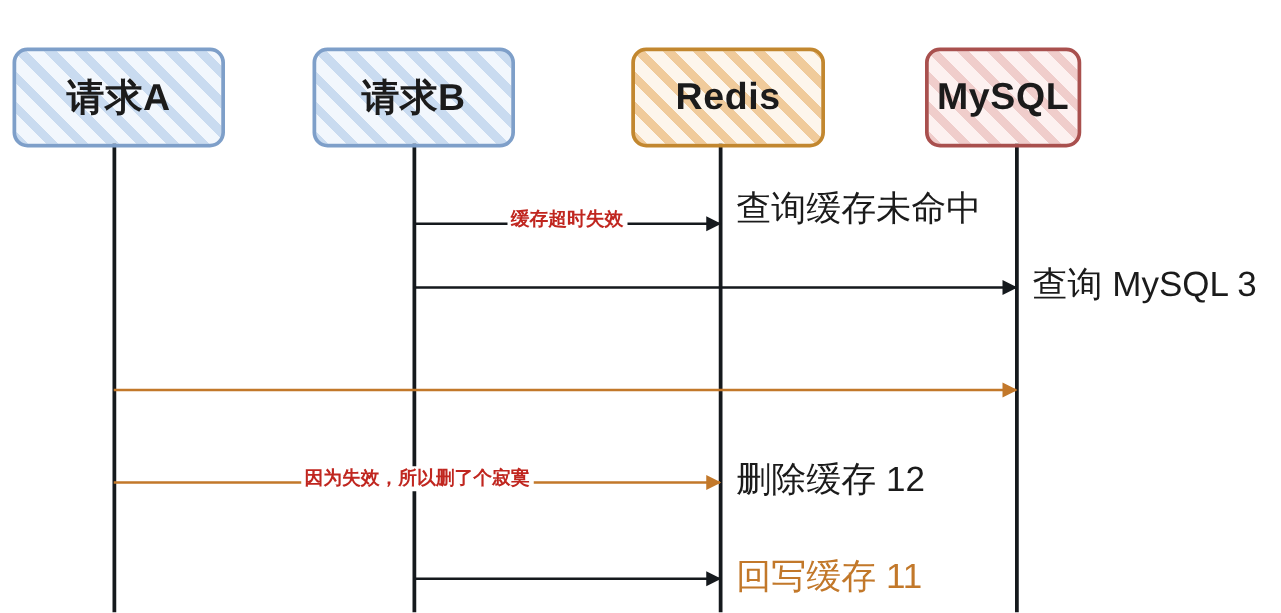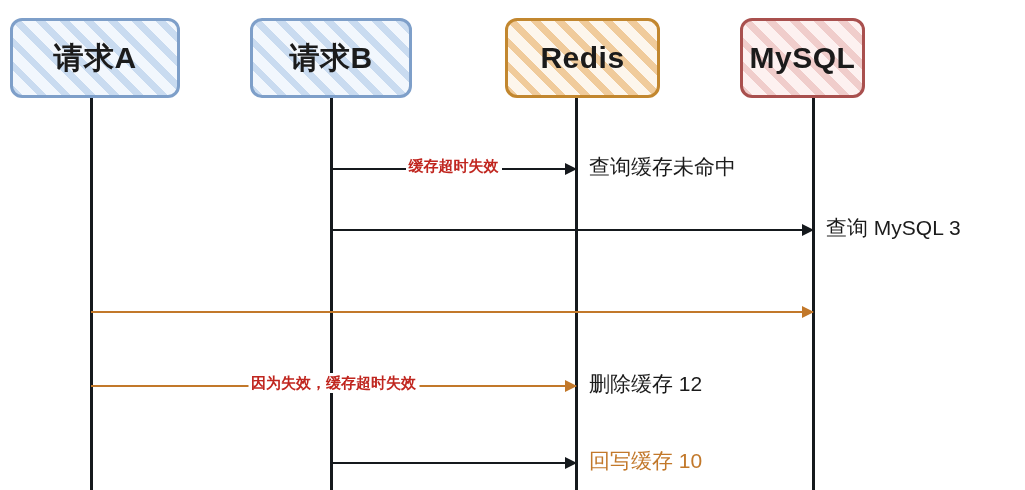--- a/index.html
+++ b/index.html
@@ -18,20 +18,21 @@
     left: 0; top: 0;
     width: 1025px; height: 490px;
   }
   .actor-box {
     position: absolute;
     border-radius: 12px;
     display: flex;
     align-items: center;
     justify-content: center;
     overflow: hidden;
+    margin-top: 20px;
   }
   .actor-label {
     position: relative;
     z-index: 2;
     font-size: 30px;
     font-weight: 700;
     color: #1b1b1b;
     letter-spacing: 0.5px;
     white-space: nowrap;
   }
@@ -65,21 +66,21 @@
     top: -12px;
     font-size: 15px;
     font-weight: 700;
     white-space: nowrap;
     padding: 0 3px;
     background: #ffffff;
     line-height: 20px;
   }
   .msg-note {
     position: absolute;
-    font-size: 21px;
+    font-size: 28px;
     white-space: nowrap;
     line-height: 26px;
   }
 </style>
 </head>
 <body>
 
 <div id="diagram">
     <div class="lifeline" style="left: 90px; top: 98px; height: 392px; background: rgb(21, 25, 29);"></div>
     <div class="lifeline" style="left: 330px; top: 98px; height: 392px; background: rgb(21, 25, 29);"></div>
@@ -90,39 +91,39 @@
     </div>
     <div class="actor-box" style="left: 250px; top: 18px; width: 162px; height: 80px; border: 3px solid rgb(126, 159, 201); background: repeating-linear-gradient(45deg, rgb(201, 219, 240) 0px, rgb(201, 219, 240) 7px, rgb(242, 247, 253) 7px, rgb(242, 247, 253) 17px);">
       <span class="actor-label" style="color: rgb(27, 27, 27);">请求B</span>
     </div>
     <div class="actor-box" style="left: 505px; top: 18px; width: 155px; height: 80px; border: 3px solid rgb(194, 135, 47); background: repeating-linear-gradient(45deg, rgb(240, 203, 155) 0px, rgb(240, 203, 155) 7px, rgb(253, 246, 236) 7px, rgb(253, 246, 236) 17px);">
       <span class="actor-label" style="color: rgb(27, 27, 27);">Redis</span>
     </div>
     <div class="actor-box" style="left: 740px; top: 18px; width: 125px; height: 80px; border: 3px solid rgb(169, 80, 78); background: repeating-linear-gradient(45deg, rgb(240, 205, 203) 0px, rgb(240, 205, 203) 7px, rgb(253, 241, 240) 7px, rgb(253, 241, 240) 17px);">
       <span class="actor-label" style="color: rgb(27, 27, 27);">MySQL</span>
     </div>
-    <div class="msg" style="left: 331px; top: 168px; width: 245px;">
+    <div class="msg" style="left: 331px; top: 178px; width: 245px;">
       <div class="msg-line" style="background: rgb(21, 25, 29);"></div>
       <div class="arrowhead" style="border-left-color: rgb(21, 25, 29);"></div>
       <span class="msg-label" style="color: rgb(192, 38, 31); left: 50%; transform: translateX(-50%);">缓存超时失效</span>
     </div>
     <div class="msg-note" style="color: rgb(27, 27, 27); left: 589px; top: 154px;">查询缓存未命中</div>
     <div class="msg" style="left: 331px; top: 229px; width: 482px;">
       <div class="msg-line" style="background: rgb(21, 25, 29);"></div>
       <div class="arrowhead" style="border-left-color: rgb(21, 25, 29);"></div>
     </div>
     <div class="msg-note" style="color: rgb(27, 27, 27); left: 826px; top: 215px;">查询 MySQL 3</div>
     <div class="msg" style="left: 91px; top: 311px; width: 722px;">
       <div class="msg-line" style="background: rgb(194, 120, 42);"></div>
       <div class="arrowhead" style="border-left-color: rgb(194, 120, 42);"></div>
     </div>
     <div class="msg" style="left: 91px; top: 385px; width: 485px;">
       <div class="msg-line" style="background: rgb(194, 120, 42);"></div>
       <div class="arrowhead" style="border-left-color: rgb(194, 120, 42);"></div>
-      <span class="msg-label" style="color: rgb(192, 38, 31); left: 50%; transform: translateX(-50%);">因为失效，缓存超时失效</span>
+      <span class="msg-label" style="color: rgb(192, 38, 31); left: 50%; transform: translateX(-50%);">因为失效，所以删了个寂寞</span>
     </div>
     <div class="msg-note" style="color: rgb(27, 27, 27); left: 589px; top: 371px;">删除缓存 12</div>
     <div class="msg" style="left: 331px; top: 462px; width: 245px;">
       <div class="msg-line" style="background: rgb(21, 25, 29);"></div>
       <div class="arrowhead" style="border-left-color: rgb(21, 25, 29);"></div>
     </div>
-    <div class="msg-note" style="color: rgb(194, 120, 42); left: 589px; top: 448px;">回写缓存 10</div>
+    <div class="msg-note" style="color: rgb(194, 120, 42); left: 589px; top: 448px;">回写缓存 11</div>
   </div>
 
 </body></html>

